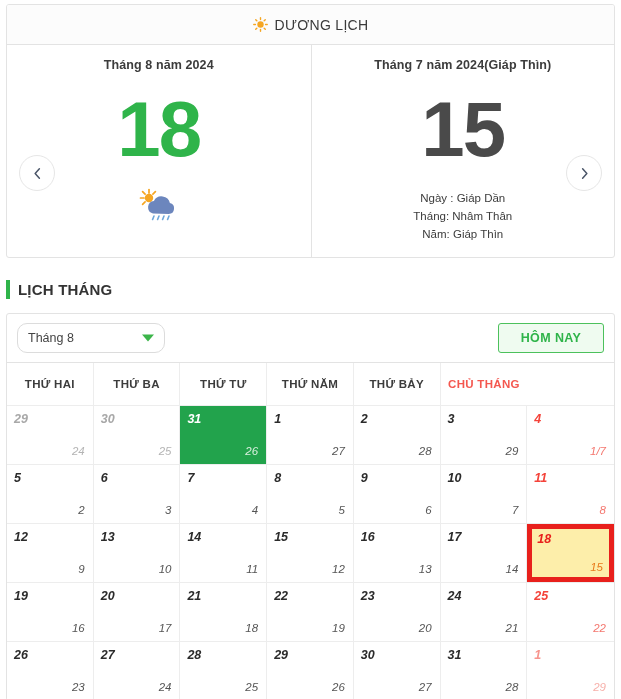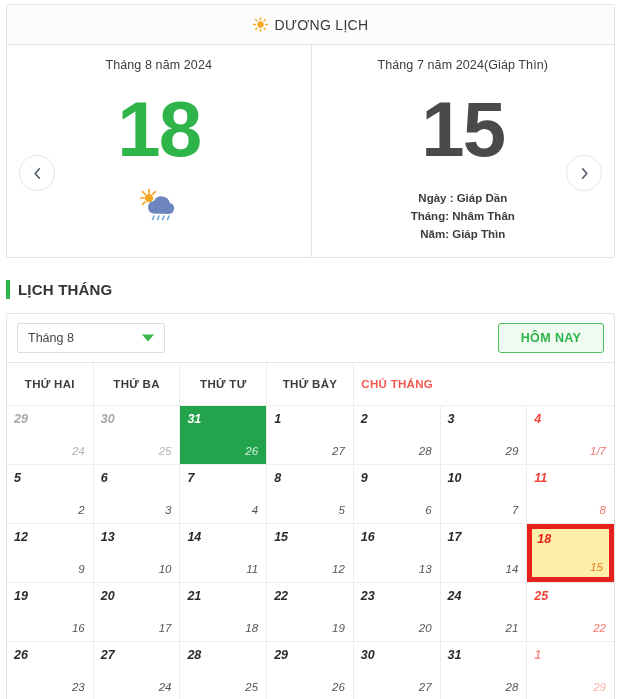--- a/index.html
+++ b/index.html
@@ -42,39 +42,39 @@
   .panes { display: flex; position: relative; height: 212px; }
   .pane {
     flex: 1 1 50%;
     position: relative;
     display: flex; flex-direction: column; align-items: center;
     padding-top: 13px;
   }
   .pane + .pane { border-left: 1px solid #e3e3e3; }
   .pane-title {
     font-size: 12.5px;
-    font-weight: normal;
+    font-weight: bold;
     color: #3c3c3c;
     letter-spacing: .1px;
   }
   .big-day {
     font-size: 78px;
     font-weight: bold;
     line-height: 1;
     margin-top: 18px;
     letter-spacing: -2px;
   }
   .solar-day { color: #2fb44a; }
   .lunar-day { color: #4a4a4a; }
   .weather-icon { margin-top: 20px; width: 46px; height: 38px; }
   .lunar-info {
     margin-top: 22px;
     text-align: center;
     font-size: 11.5px;
-    font-weight: bold;
+    font-weight: normal;
     color: #3c3c3c;
     line-height: 1.55;
   }
 
   .nav-arrow {
     position: absolute;
     top: 110px;
     width: 36px; height: 36px;
     border-radius: 50%;
     border: 1px solid #e6e6e6;
@@ -111,21 +111,21 @@
     display: flex; align-items: center;
     padding: 8px 10px;
     gap: 0;
     height: 48px;
   }
   .select {
     position: relative;
     width: 148px;
     height: 30px;
     border: 1px solid #dcdcdc;
-    border-radius: 2px;
+    border-radius: 10px;
     background: #fff;
     display: flex; align-items: center;
     padding: 0 10px;
     font-size: 12.5px;
     color: #444;
     cursor: pointer;
   }
   .select.year { margin-left: 92px; }
   .caret {
     position: absolute; right: 10px; top: 50%;
@@ -298,20 +298,21 @@
       </div>
       <div class="today-btn">
         <span>HÔM NAY</span>
       </div>
     </div>
 
     <div class="weekdays">
         <div class="wd">THỨ HAI</div>
         <div class="wd">THỨ BA</div>
         <div class="wd">THỨ TƯ</div>
+        <div class="wd">THỨ NĂM</div>
         <div class="wd">THỨ BẢY</div>
         <div class="wd sun">CHỦ THÁNG</div>
       </div>
     <div class="grid">
         <div class="week">
           <div class="cell out">
             <span class="solar">29</span>
             <span class="lunar">24</span>
           </div>
           <div class="cell out">

